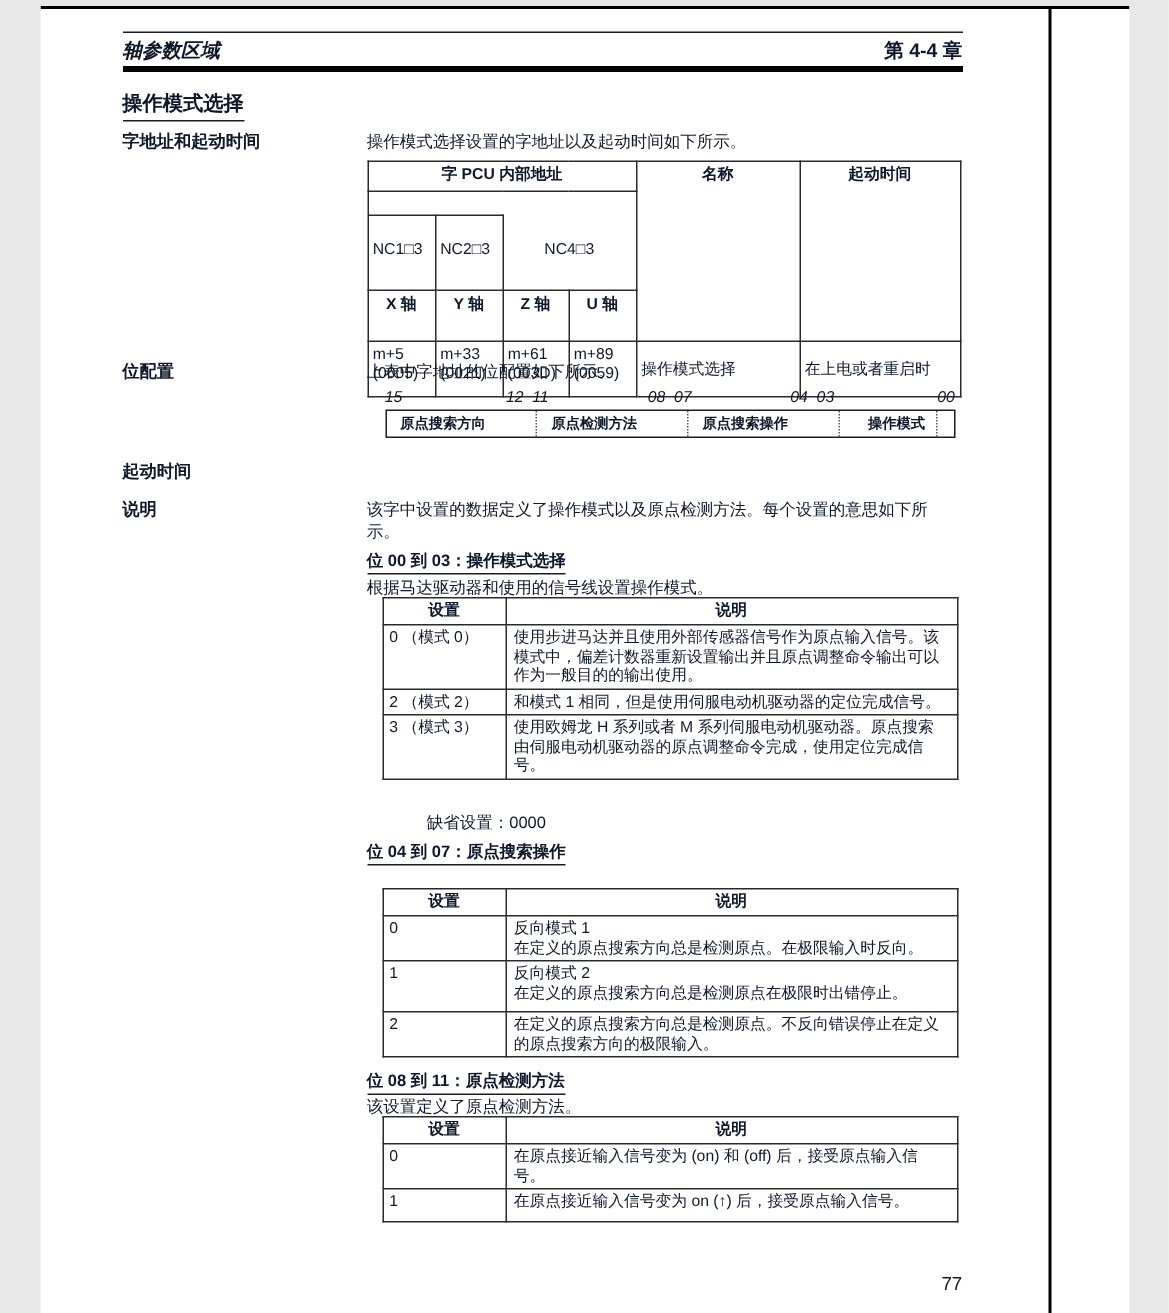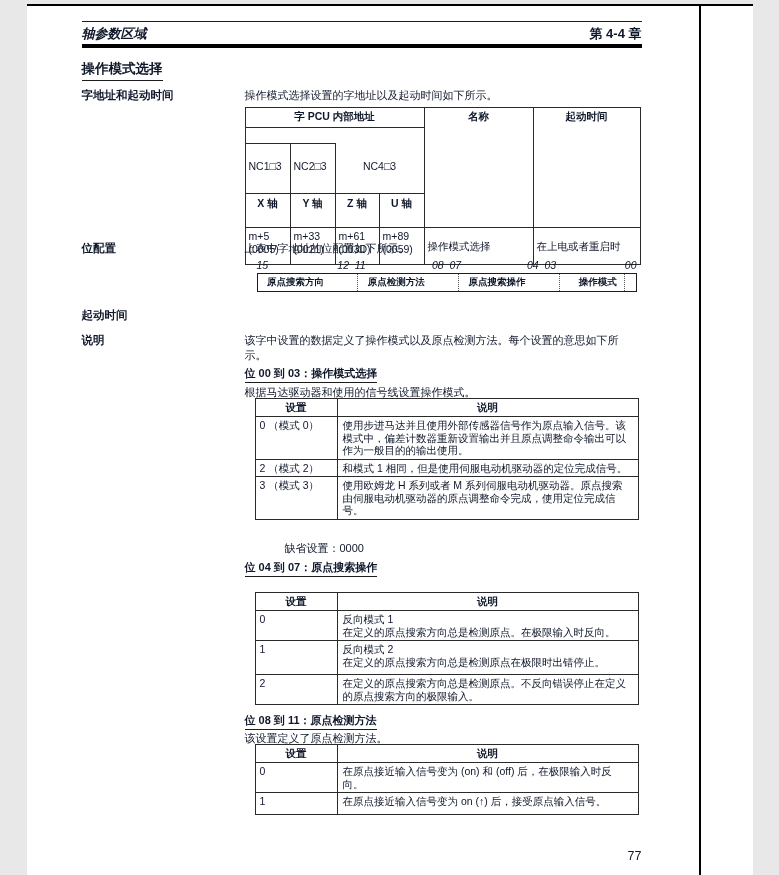--- a/index.html
+++ b/index.html
@@ -219,21 +219,21 @@
         <col style="width:82px">
         <col>
       </colgroup>
     <tbody>
         <tr>
       <th>设置</th>
       <th>说明</th>
     </tr>
     <tr>
       <td class="set" style="height:17px">0</td>
-      <td class="dsc">在原点接近输入信号变为 (on) 和 (off) 后，在极限输入时反向。</td>
+      <td class="dsc">在原点接近输入信号变为 (on) 和 (off) 后，接受原点输入信号。</td>
     </tr>
     <tr>
       <td class="set" style="height:17px">1</td>
       <td class="dsc">在原点接近输入信号变为 on (↑) 后，接受原点输入信号。</td>
     </tr>
   </tbody>
     </table>
 
   <div class="page-num">77</div>
 </div>

